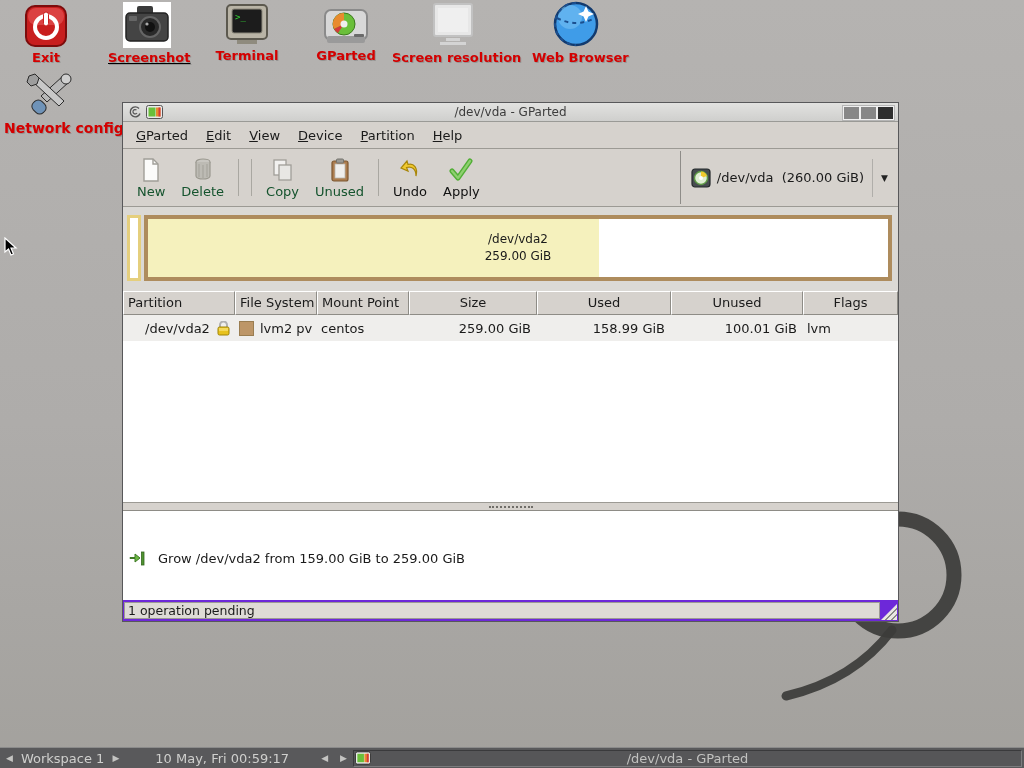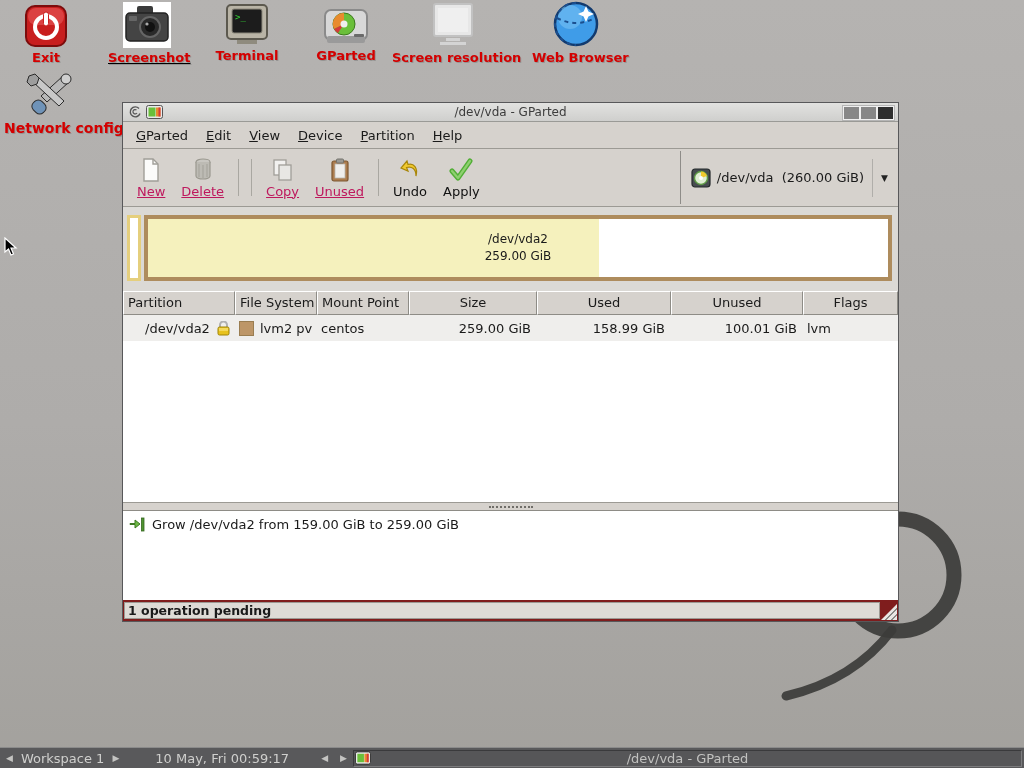--- a/index.html
+++ b/index.html
@@ -40,21 +40,21 @@
   #menubar { height:27px; display:flex; align-items:center; padding-left:4px;
              border-bottom:1px solid #9c9a94; flex:0 0 auto; }
   .menu-item { display:inline-block; padding:5px 9px; font-size:13px; }
   .menu-item::first-letter { text-decoration:underline; }
 
   #toolbar { height:58px; display:flex; align-items:stretch; padding:2px 0 2px 6px;
              border-bottom:1px solid #9c9a94; flex:0 0 auto; }
   .tbtn { display:flex; flex-direction:column; align-items:center; justify-content:center;
           padding:3px 8px 2px; min-width:44px; }
   .tbtn .tlabel { font-size:13px; margin-top:2px; color:#111; white-space:nowrap; }
-  .tbtn.disabled .tlabel { color:#be185d;text-decoration:underline; }
+  .tbtn.disabled .tlabel { color:#14532d; }
   .tsep { width:1px; background:#a9a7a1; margin:8px 6px; }
   #combo-wrap { margin-left:auto; border-left:1px solid #8e8c88; display:flex;
                 align-items:center; padding:0 6px 0 10px; min-width:205px; }
   #combo-text { font-size:13px; margin-left:6px; white-space:pre; }
   #combo-sep { width:1px; height:38px; background:#b0aeaa; margin-left:8px; }
   #combo-arrow { font-size:9px; color:#222; padding:0 4px 0 8px; }
 
   
   #pbar-area { height:84px; background:#dbd9d5; padding:8px 6px 10px 4px;
                display:flex; align-items:stretch; flex:0 0 auto; }
@@ -86,25 +86,25 @@
   .cell.num { text-align:right; padding-right:6px; }
 
   
   #splitter { height:8px; background:#d6d2cd; border-top:1px solid #9c9a94;
               display:flex; align-items:center; justify-content:center; flex:0 0 auto; }
   #splitter .grip { width:44px; border-top:2px dotted #6f6d68; margin-top:1px; }
 
   
   #ops { height:89px; background:#fff; border-top:1px solid #8e8c86;
          padding:6px 6px; flex:0 0 auto; }
-  .op-row { display:flex; align-items:center; gap:7px; font-size:13px; }
-
-  
-  #statusbar { height:22px; background:#7f1d1d; border-top:1px solid #fff;
-               position:relative; display:flex; align-items:center; flex:0 0 auto;font-weight:bold; }
+  .op-row { display:flex; align-items:center; gap:13px; font-size:13px;margin-top:34px; }
+
+  
+  #statusbar { height:22px; background:#6d28d9; border-top:1px solid #fff;
+               position:relative; display:flex; align-items:center; flex:0 0 auto; }
   #status-inner { flex:1; margin:1px 18px 2px 1px; border:1px solid #9c9a94;
                   background:#dedbd6; height:17px; line-height:15px; font-size:12.5px; padding-left:3px; }
   #resize-grip { position:absolute; right:1px; bottom:1px; width:16px; height:16px;
                  background:repeating-linear-gradient(135deg,#8a8a86 0 1.5px,#e9e7e3 1.5px 4.5px);
                  clip-path:polygon(100% 0,100% 100%,0 100%); }
 
   
   #taskbar { position:absolute; left:0; bottom:0; width:1024px; height:21px;
              background:#59595b; border-top:1px solid #8b8b8b; z-index:5;
              display:flex; align-items:center; color:#cfcfcd; font-size:13px; }

